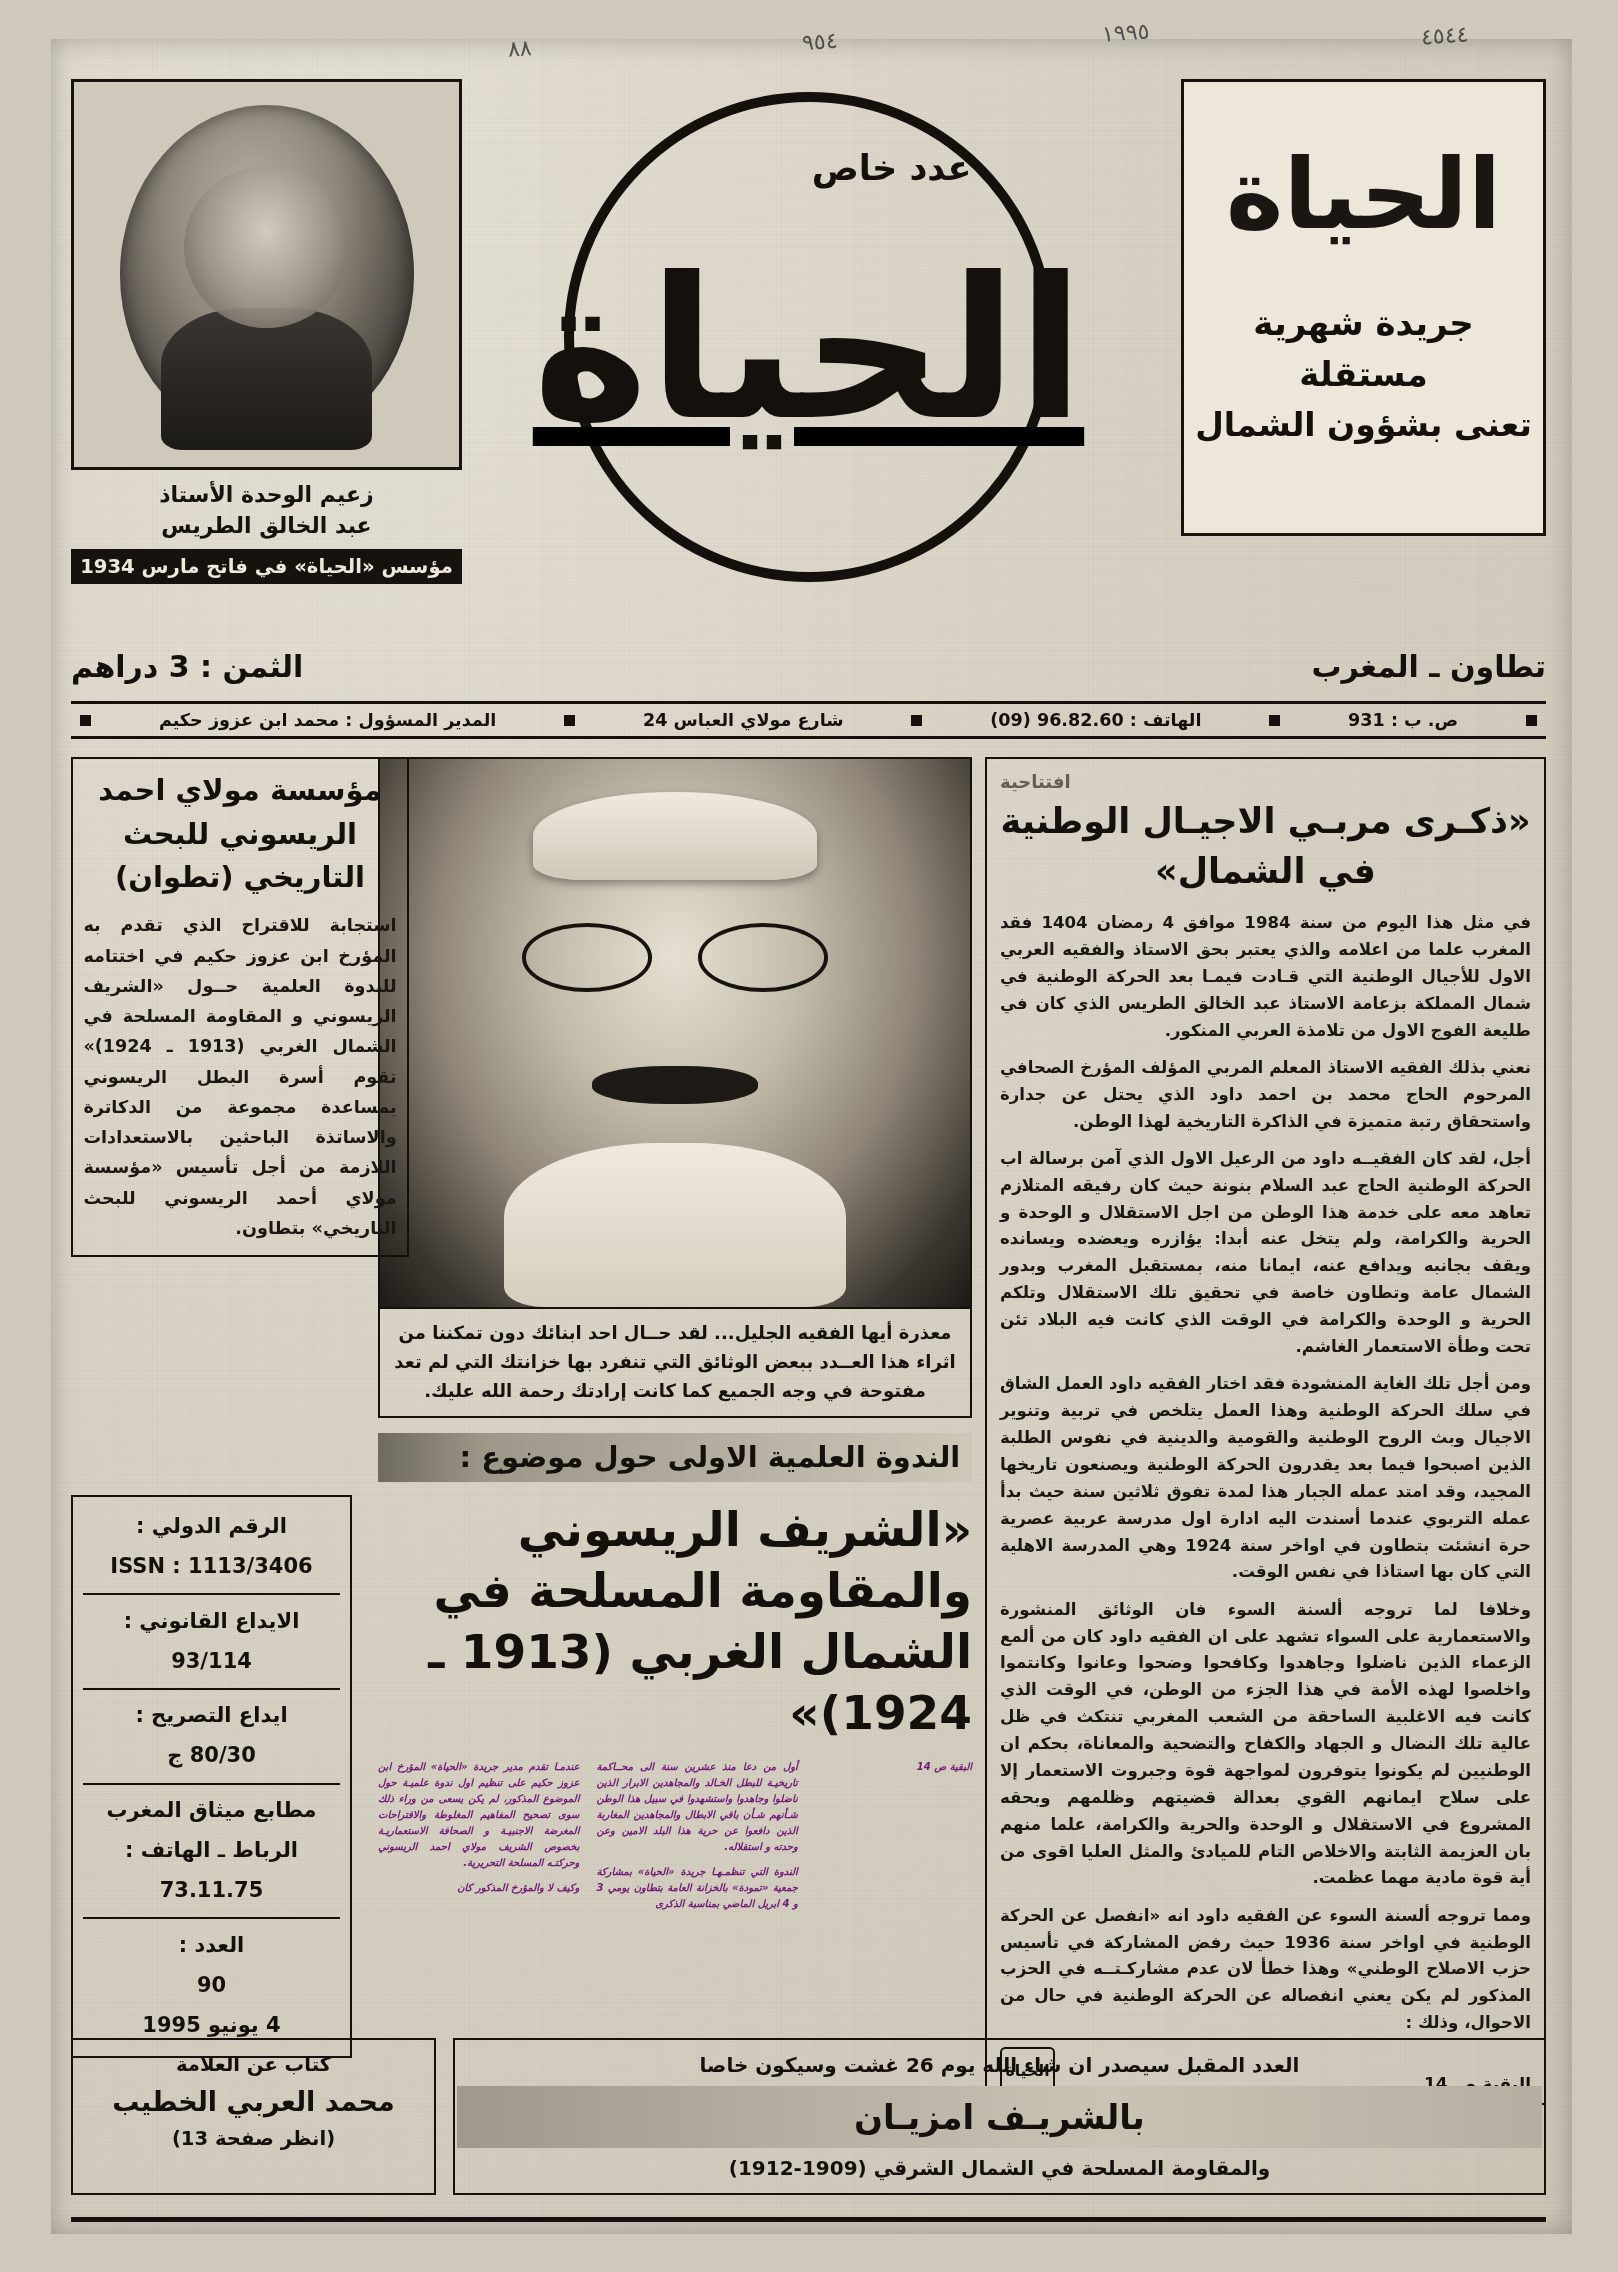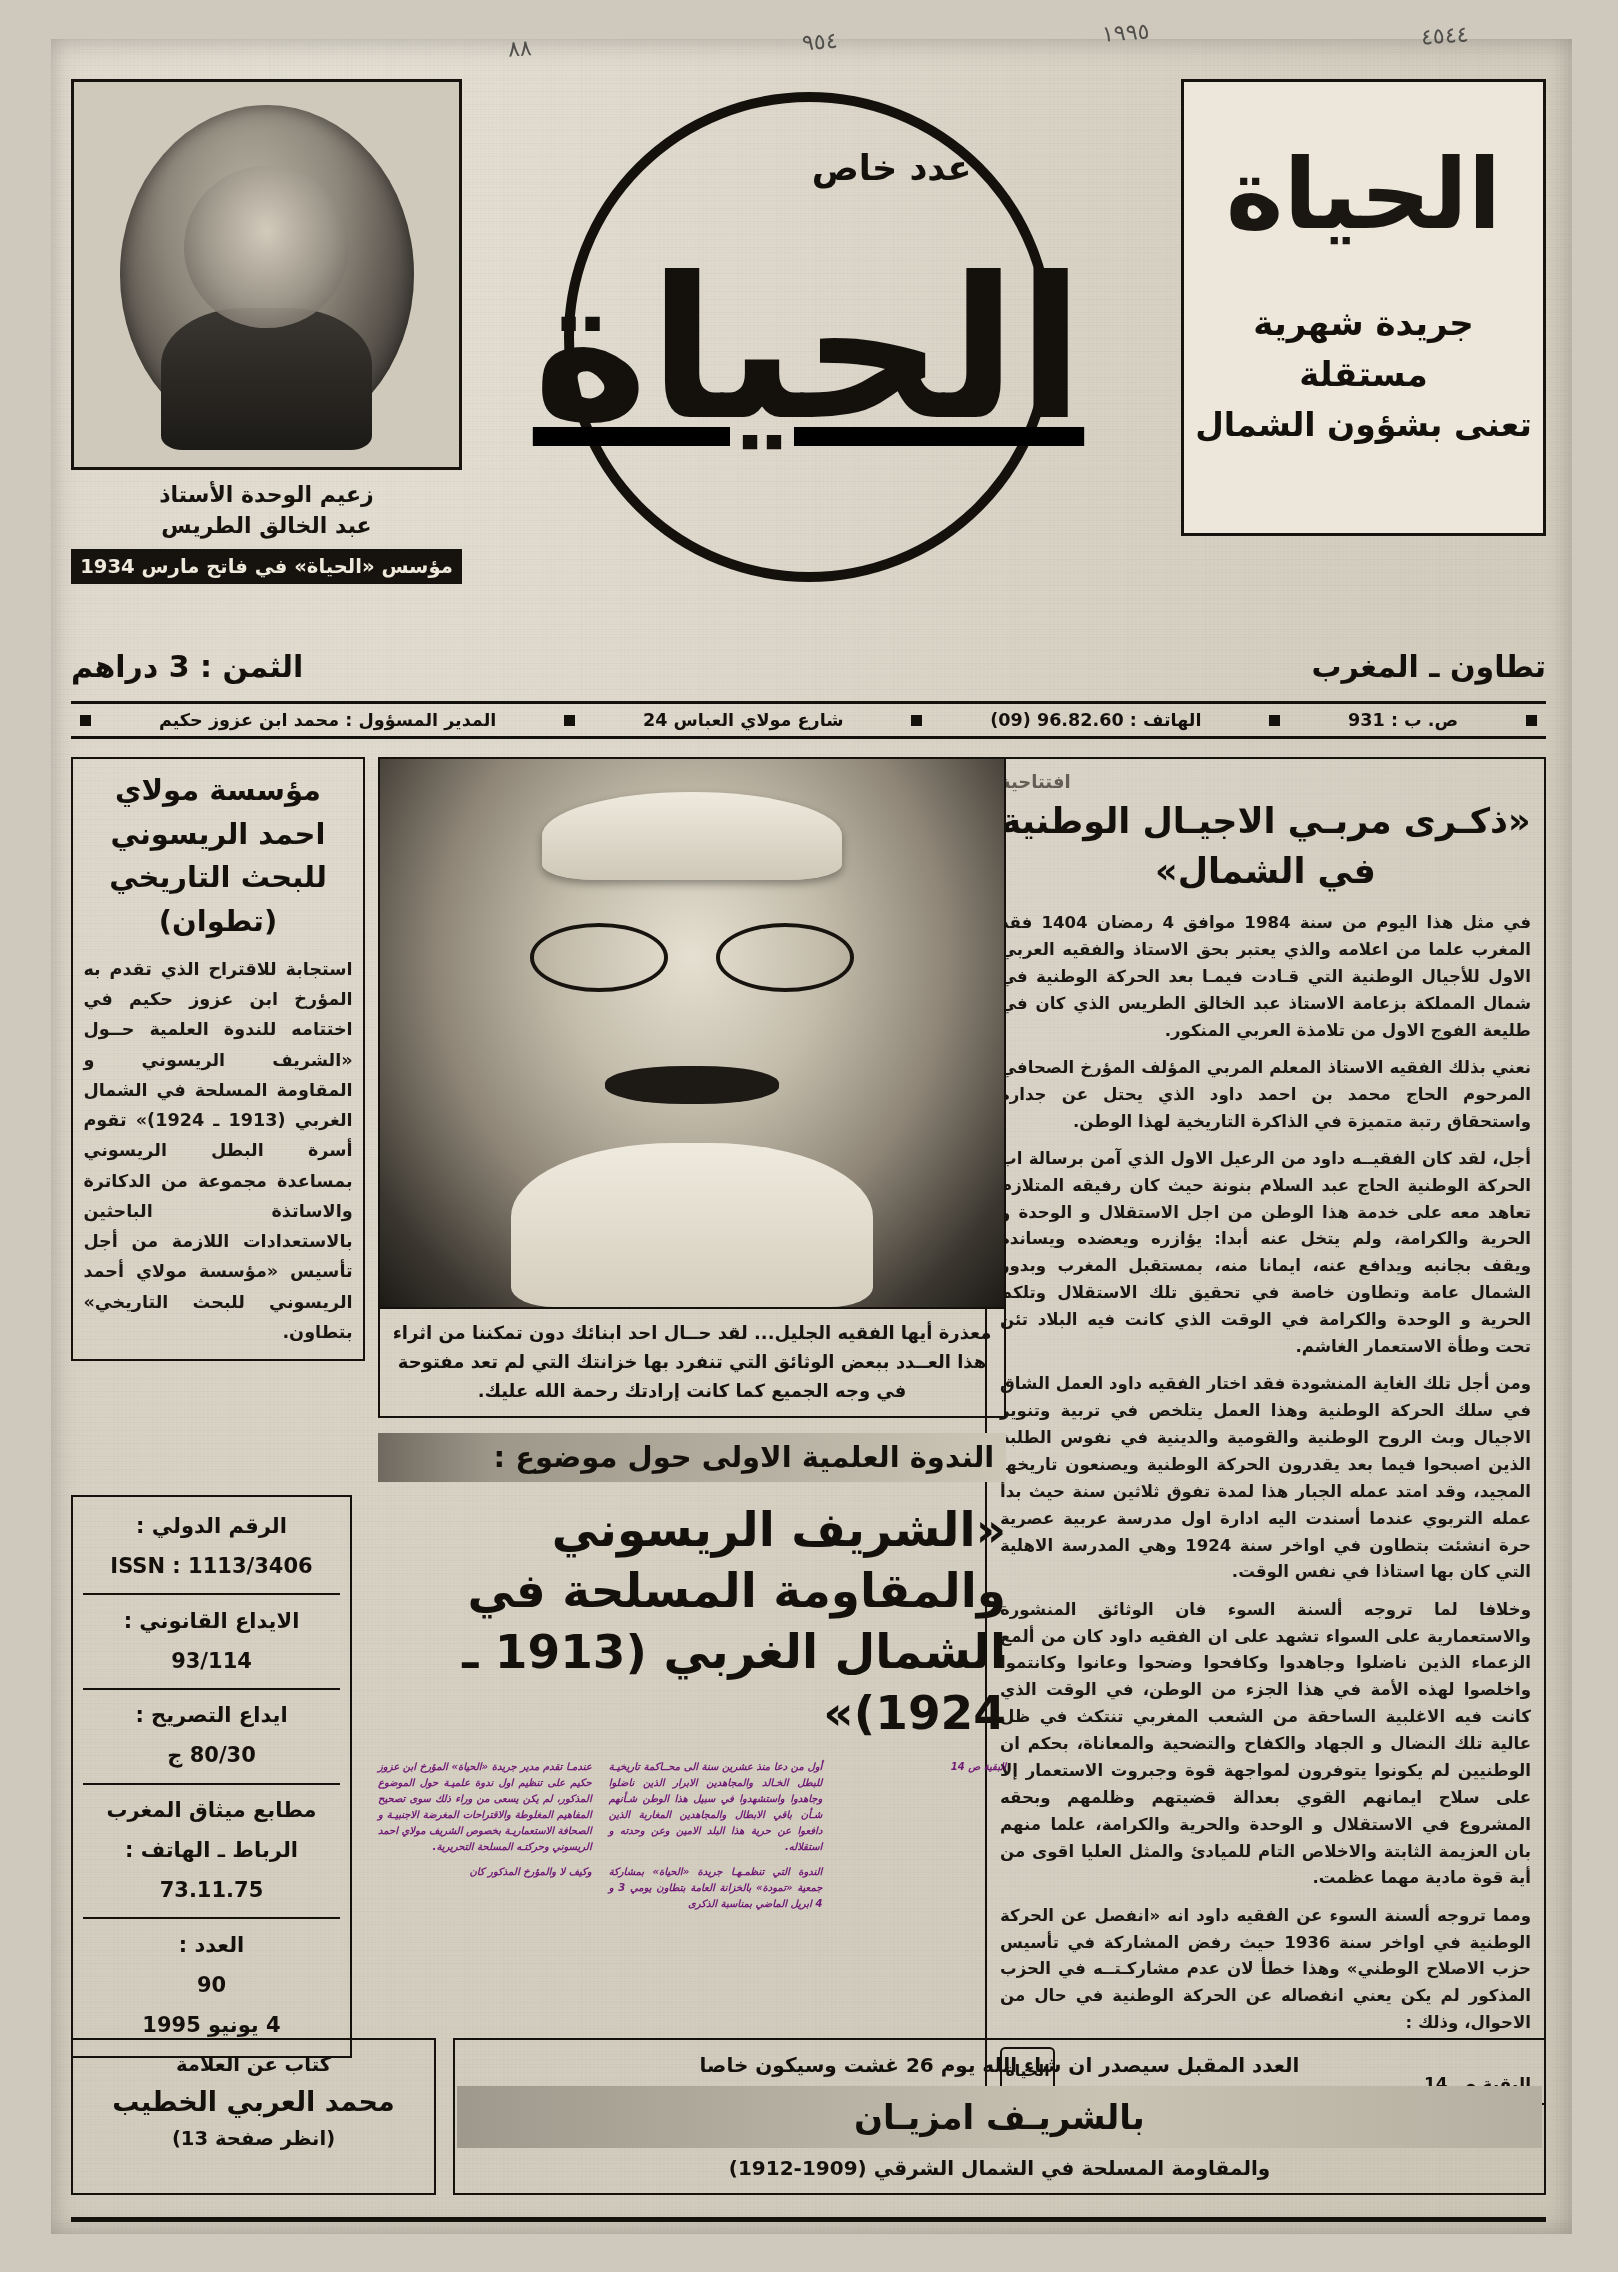--- a/index.html
+++ b/index.html
@@ -198,21 +198,21 @@
     margin-top:3.9px;
   }
   .ed-stamp{
     width:51px;height:43px;border:2px solid #14110d;border-radius:5.2px;
     display:flex;align-items:center;justify-content:center;
     font-size:15.7px;font-weight:bold;color:#14110d;
   }
   .cont-note{font-size:17px;font-weight:bold;color:#14110d;}
   
   .col-center{
-    position:absolute;left:307px;right:540px;top:0;
+    position:absolute;left:307px;right:574px;top:0;
   }
   .photo-frame{
     border:2.6px solid #14110d;
     background:#c7c1b3;
     padding:0;
     height:548px;
     position:relative;
     overflow:hidden;
   }
   .photo-face{
@@ -271,21 +271,21 @@
   }
   .tri-cols .c{
     flex:1;
     font-size:10px;line-height:1.6;font-weight:600;
     color:#701a75;text-align:justify;font-style:italic;
   }
   .tri-cols .c.narrow{flex:.78;}
   .tri-cols .c p{margin:0 0 9px;}
   
   .col-left{
-    position:absolute;left:0;top:0;width:294px;
+    position:absolute;left:0;top:0;width:338px;
   }
   .lbox{
     border:2.6px solid #14110d;
     padding:10.4px 10.4px 11.7px;
     box-sizing:border-box;
   }
   .lbox h2{
     margin:0 0 10.4px;
     text-align:center;
     font-size:29px;line-height:1.5;font-weight:bold;color:#14110d;

